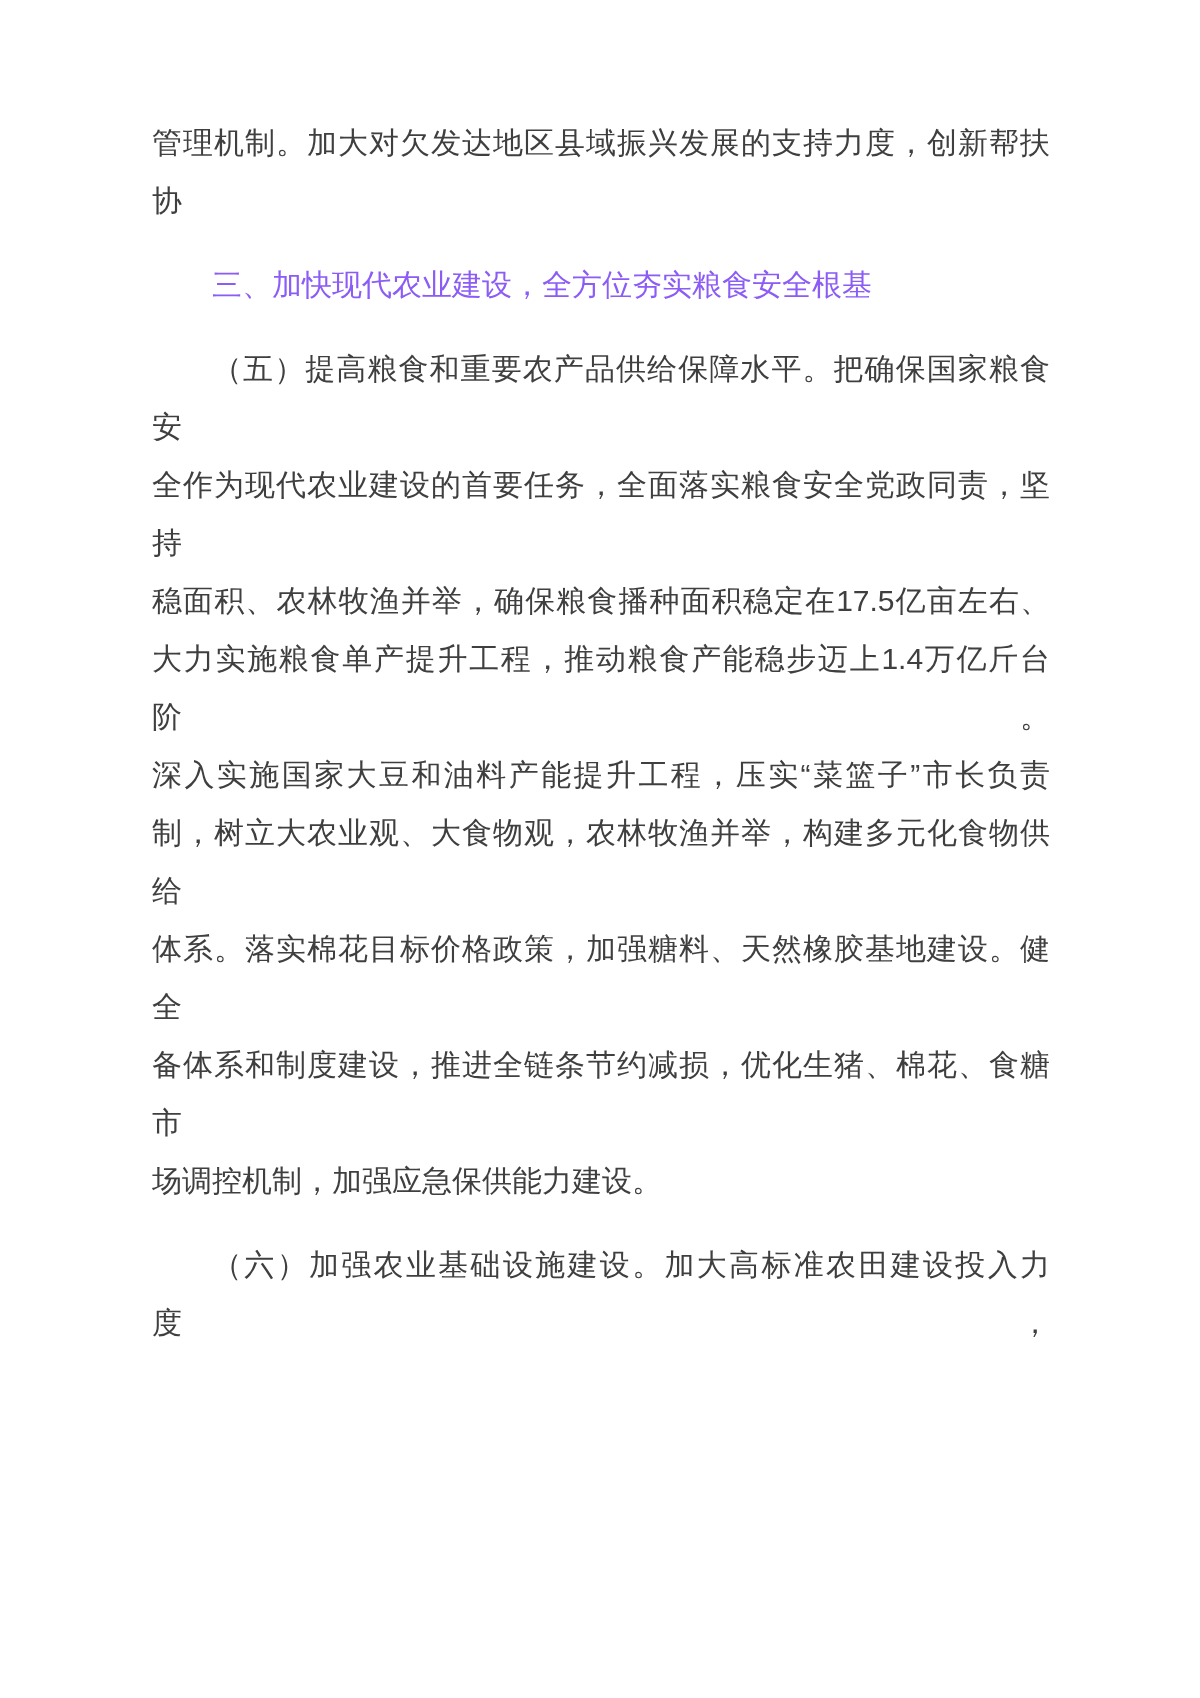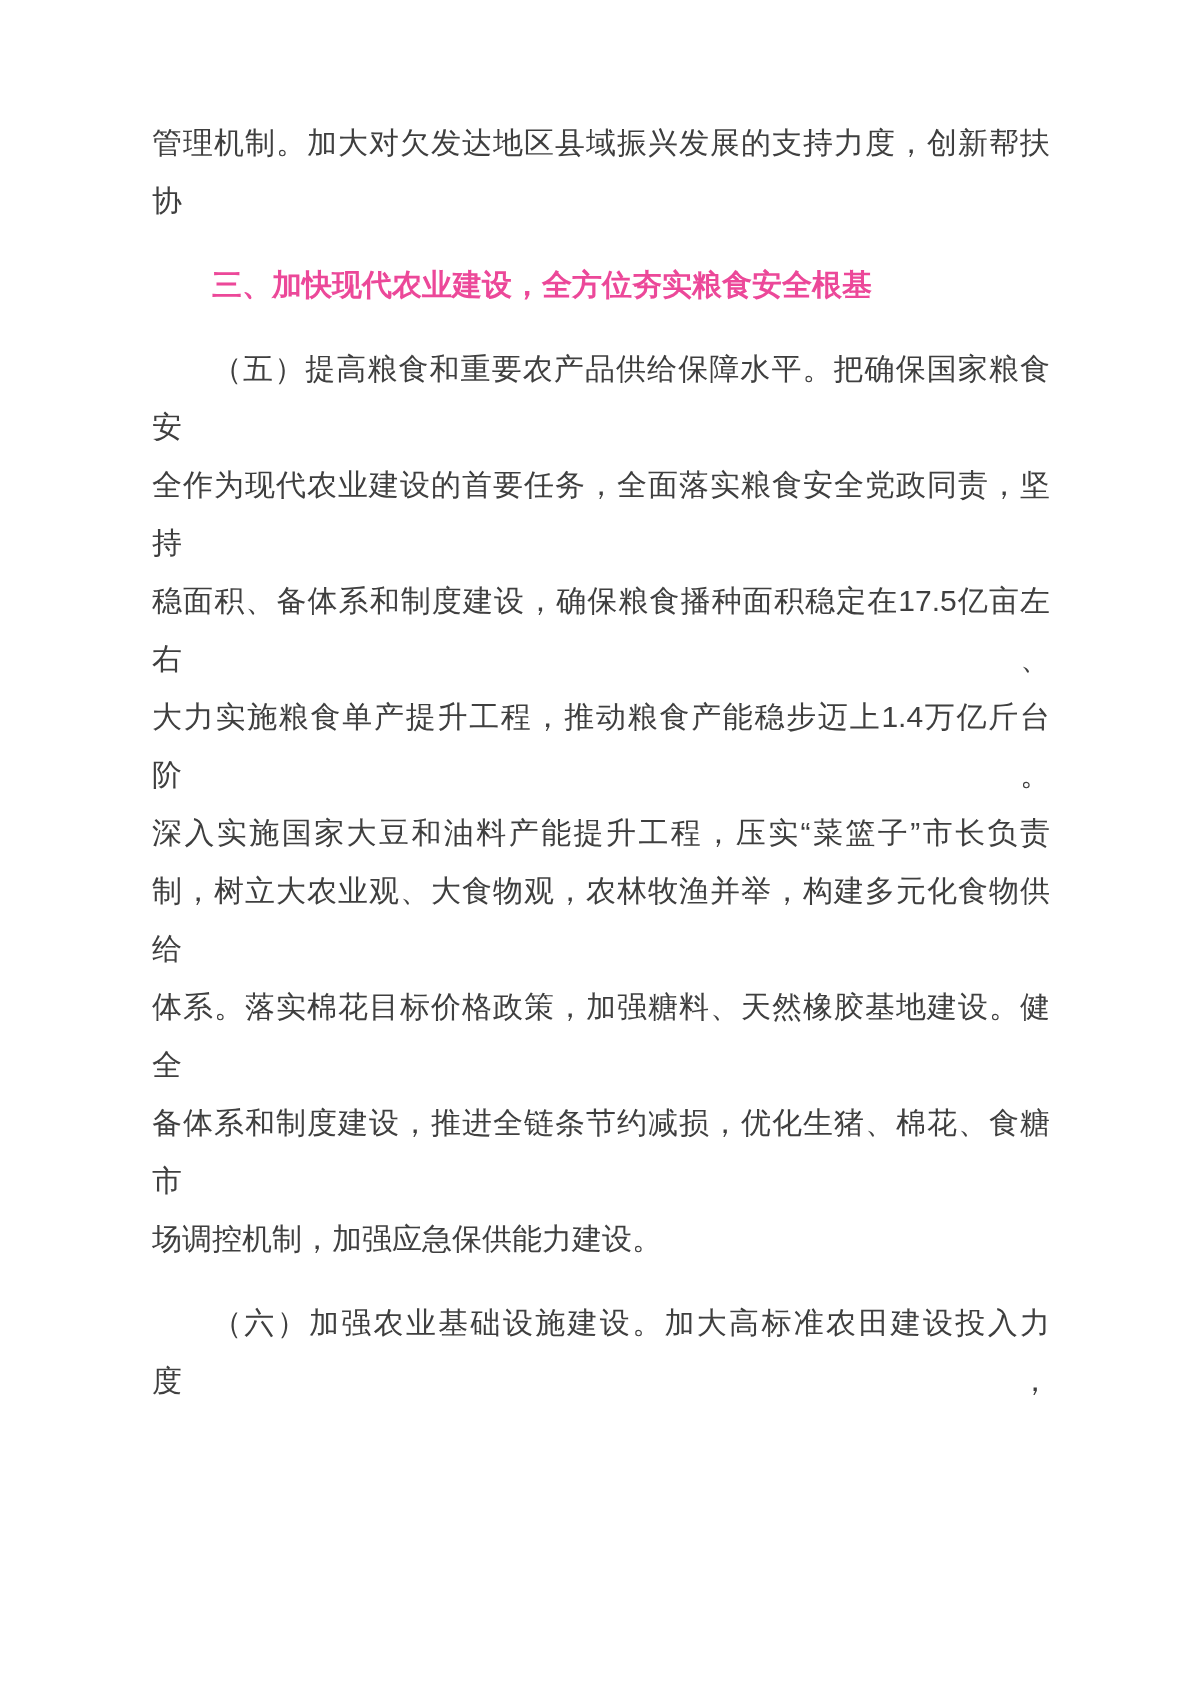--- a/index.html
+++ b/index.html
@@ -23,22 +23,22 @@
     color: #3f3f3f;
     letter-spacing: 0;
   }
   .block + .block {
     margin-top: 26px;
   }
   .heading {
     margin: 0;
     font-size: 30px;
     line-height: 58px;
-    font-weight: bold;
-    color: #ec4899;
+    font-weight: normal;
+    color: #8b5cf6;
     text-indent: 2em;
   }
   .heading.block + .block {
     margin-top: 26px;
   }
   .para .line {
     text-align: justify;
     text-align-last: justify;
     text-justify: inter-ideograph;
   }
@@ -56,21 +56,21 @@
 
   <div class="block para">
       <div class="line first">管理机制。加大对欠发达地区县域振兴发展的支持力度，创新帮扶协</div>
     </div>
 
   <h2 class="block heading">三、加快现代农业建设，全方位夯实粮食安全根基</h2>
 
   <div class="block para indent">
       <div class="line first">（五）提高粮食和重要农产品供给保障水平。把确保国家粮食安</div>
       <div class="line">全作为现代农业建设的首要任务，全面落实粮食安全党政同责，坚持</div>
-      <div class="line">稳面积、备体系和制度建设，确保粮食播种面积稳定在17.5亿亩左右、</div>
+      <div class="line">稳面积、农林牧渔并举，确保粮食播种面积稳定在17.5亿亩左右、</div>
       <div class="line">大力实施粮食单产提升工程，推动粮食产能稳步迈上1.4万亿斤台阶。</div>
       <div class="line">深入实施国家大豆和油料产能提升工程，压实“菜篮子”市长负责</div>
       <div class="line">制，树立大农业观、大食物观，农林牧渔并举，构建多元化食物供给</div>
       <div class="line">体系。落实棉花目标价格政策，加强糖料、天然橡胶基地建设。健全</div>
       <div class="line">备体系和制度建设，推进全链条节约减损，优化生猪、棉花、食糖市</div>
       <div class="line last">场调控机制，加强应急保供能力建设。</div>
     </div>
 
   <div class="block para indent">
       <div class="line first">（六）加强农业基础设施建设。加大高标准农田建设投入力度，</div>

